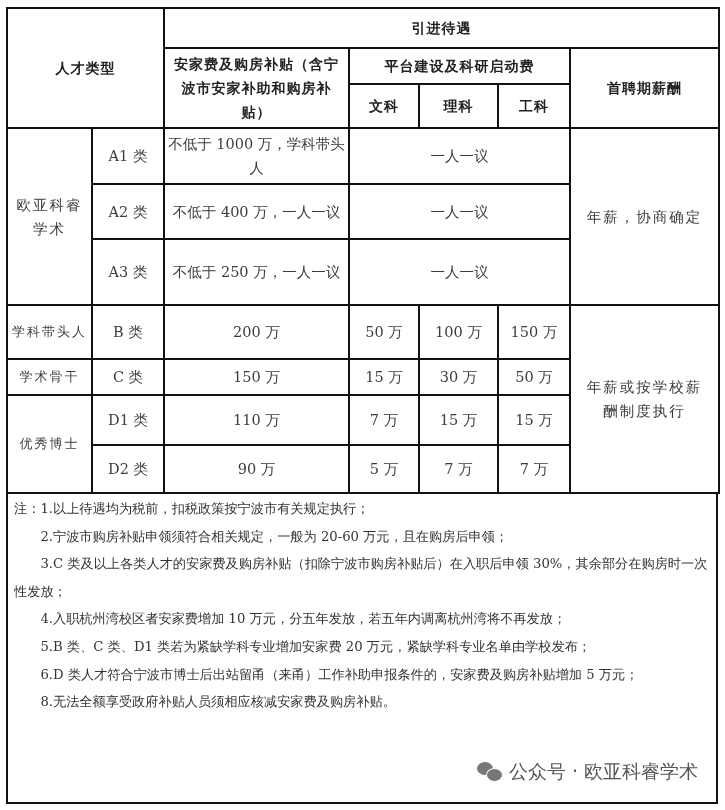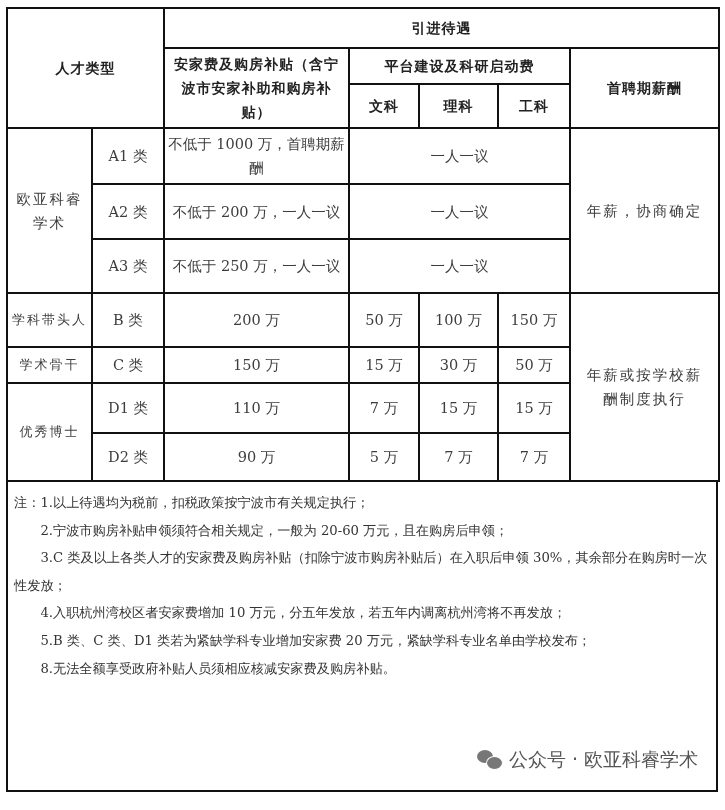--- a/index.html
+++ b/index.html
@@ -46,30 +46,30 @@
       <td class="hd" rowspan="2">首聘期薪酬</td>
     </tr>
     <tr style="height:44px">
       <td class="hd">文科</td>
       <td class="hd">理科</td>
       <td class="hd">工科</td>
     </tr>
     <tr style="height:56px">
       <td class="cat" rowspan="3">欧亚科睿学术</td>
       <td>A1 类</td>
-      <td>不低于 1000 万，首聘期薪酬</td>
+      <td>不低于 1000 万，学科带头人</td>
       <td colspan="3">一人一议</td>
       <td rowspan="3" class="cat">年薪，协商确定</td>
     </tr>
     <tr style="height:55px">
       <td>A2 类</td>
-      <td>不低于 200 万，一人一议</td>
+      <td>不低于 400 万，一人一议</td>
       <td colspan="3">一人一议</td>
     </tr>
-    <tr style="height:54px">
+    <tr style="height:66px">
       <td>A3 类</td>
       <td>不低于 250 万，一人一议</td>
       <td colspan="3">一人一议</td>
     </tr>
     <tr style="height:54px">
       <td class="cat" style="font-size:13px">学科带头人</td>
       <td>B 类</td>
       <td>200 万</td>
       <td>50 万</td>
       <td>100 万</td>
@@ -96,25 +96,26 @@
       <td>D2 类</td>
       <td>90 万</td>
       <td>5 万</td>
       <td>7 万</td>
       <td>7 万</td>
     </tr>
   </tbody>
     </table>
 
   <div class="notes">
-    <p class="note" style="padding-top:7px">注：1.以上待遇均为税前，扣税政策按宁波市有关规定执行；</p>
+    <p class="note" style="padding-top:1px">注：1.以上待遇均为税前，扣税政策按宁波市有关规定执行；</p>
     <p class="note indent">2.宁波市购房补贴申领须符合相关规定，一般为 20-60 万元，且在购房后申领；</p>
     <p class="note indent">3.C 类及以上各类人才的安家费及购房补贴（扣除宁波市购房补贴后）在入职后申领 30%，其余部分在购房时一次性发放；</p>
     <p class="note indent">4.入职杭州湾校区者安家费增加 10 万元，分五年发放，若五年内调离杭州湾将不再发放；</p>
     <p class="note indent">5.B 类、C 类、D1 类若为紧缺学科专业增加安家费 20 万元，紧缺学科专业名单由学校发布；</p>
+    <p class="note indent">6.D 类人才符合宁波市博士后出站留甬（来甬）工作补助申报条件的，安家费及购房补贴增加 5 万元；</p>
     <p class="note indent">8.无法全额享受政府补贴人员须相应核减安家费及购房补贴。</p>
     <div class="watermark">
       <span class="wechat">
           <span class="b1"></span>
           <span class="b2"></span>
         </span>
       <span>公众号 · 欧亚科睿学术</span>
     </div>
   </div>
 </div>

